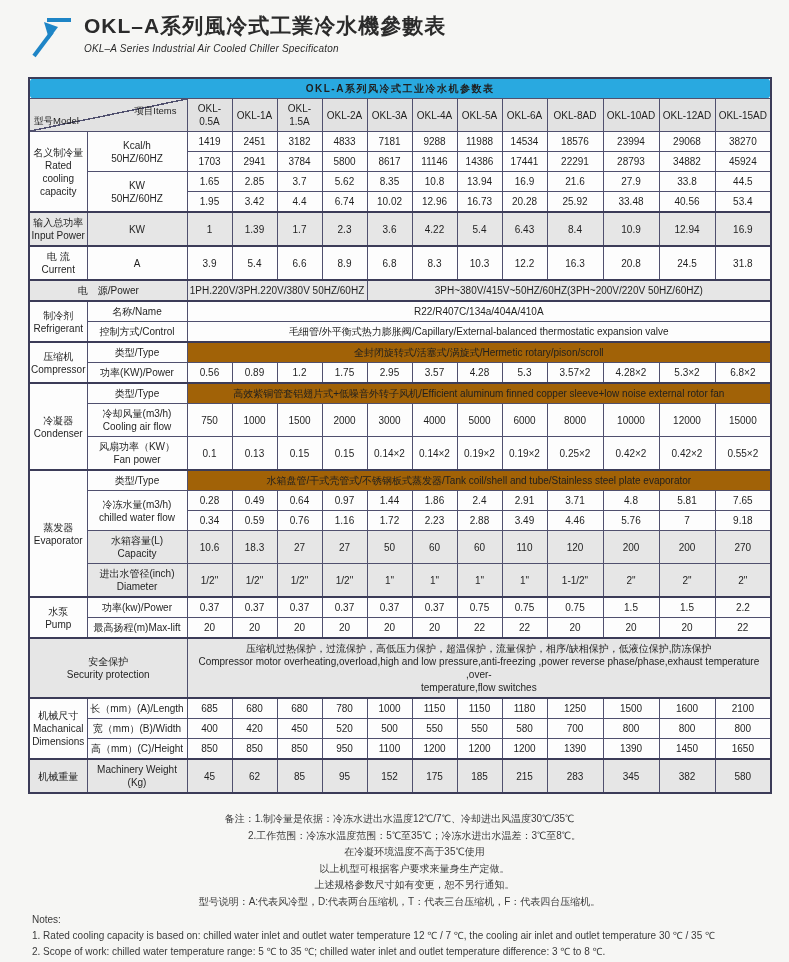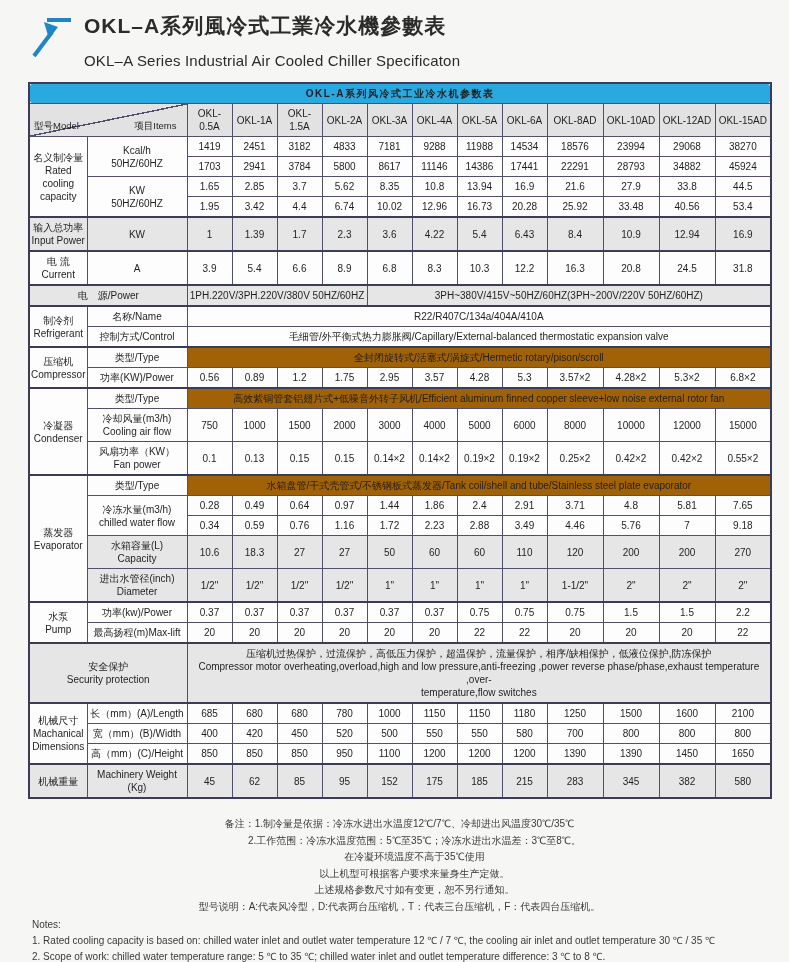--- a/index.html
+++ b/index.html
@@ -9,21 +9,21 @@
     font-family:"Liberation Sans", sans-serif;
     color:#2c2c2c;
     -webkit-font-smoothing:antialiased;
   }
   .page{box-sizing:border-box;padding:10px 18px 0 28px;}
 
   
   .doc-header{display:flex;align-items:flex-start;gap:12px;margin:2px 0 13px 2px;}
   .logo{flex:0 0 auto;margin-top:2px;}
   .titles h1{margin:0;font-size:21px;font-weight:bold;letter-spacing:1px;color:#2b2b2b;}
-  .titles h2{margin:12px 0 0;font-size:15px;font-weight:normal;letter-spacing:.2px;color:#2b2b2b;}
+  .titles h2{margin:3px 0 0;font-size:10px;font-weight:normal;letter-spacing:.2px;color:#2b2b2b;font-style:italic;}
 
   
   table.spec{border-collapse:collapse;table-layout:fixed;width:742px;background:#fdfdfd;border:2px solid #3c3c58;}
   table.spec td{
     border:1px solid #50506e;
     text-align:center;vertical-align:middle;
     padding:3px 1px;
     font-size:10px;line-height:1.3;
     white-space:pre-line;
     color:#1f1f1f;
@@ -40,21 +40,21 @@
   tr.g td{background:#e6e6e6;}
   tr.sec td{border-top:2px solid #3c3c58;}
 
   
   td.diag{position:relative;background:#e2e2e2;padding:0;}
   td.diag .dl{
     position:absolute;left:0;top:0;right:0;bottom:0;
     background:linear-gradient(to bottom right,transparent calc(50% - 0.7px),#50506e calc(50% - 0.7px),#50506e calc(50% + 0.7px),transparent calc(50% + 0.7px));
   }
   td.diag .m{position:absolute;left:4px;bottom:4px;font-size:9.5px;}
-  td.diag .i{position:absolute;right:10px;top:16px;font-size:9.5px;margin-left:32px;}
+  td.diag .i{position:absolute;right:10px;top:6px;font-size:9.5px;margin-left:32px;}
 
   
   .notes{margin:17px 0 0 4px;width:735px;}
   .notes-zh div{font-size:10px;line-height:1.65;color:#3a3a3a;white-space:pre-wrap;text-align:center;}
   .notes-en{margin-top:2px;}
   .notes-en div{font-size:10px;line-height:1.6;color:#3a3a3a;white-space:pre-wrap;}
 </style>
 </head>
 <body>
 

